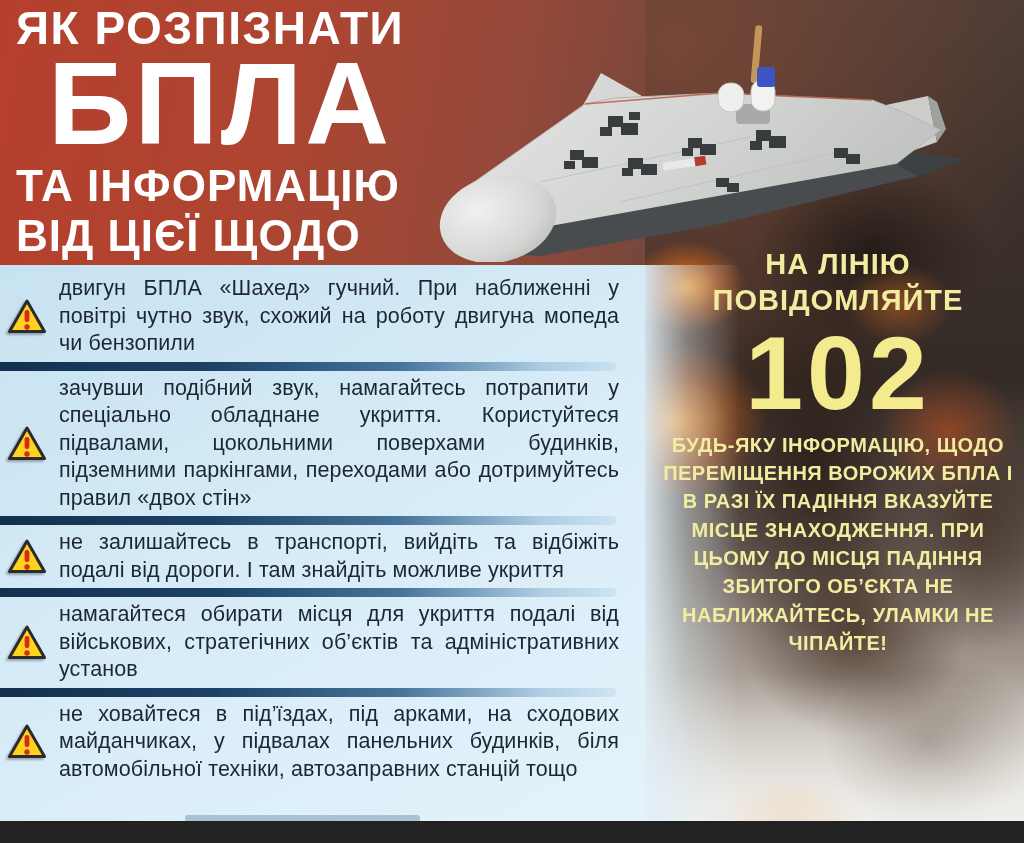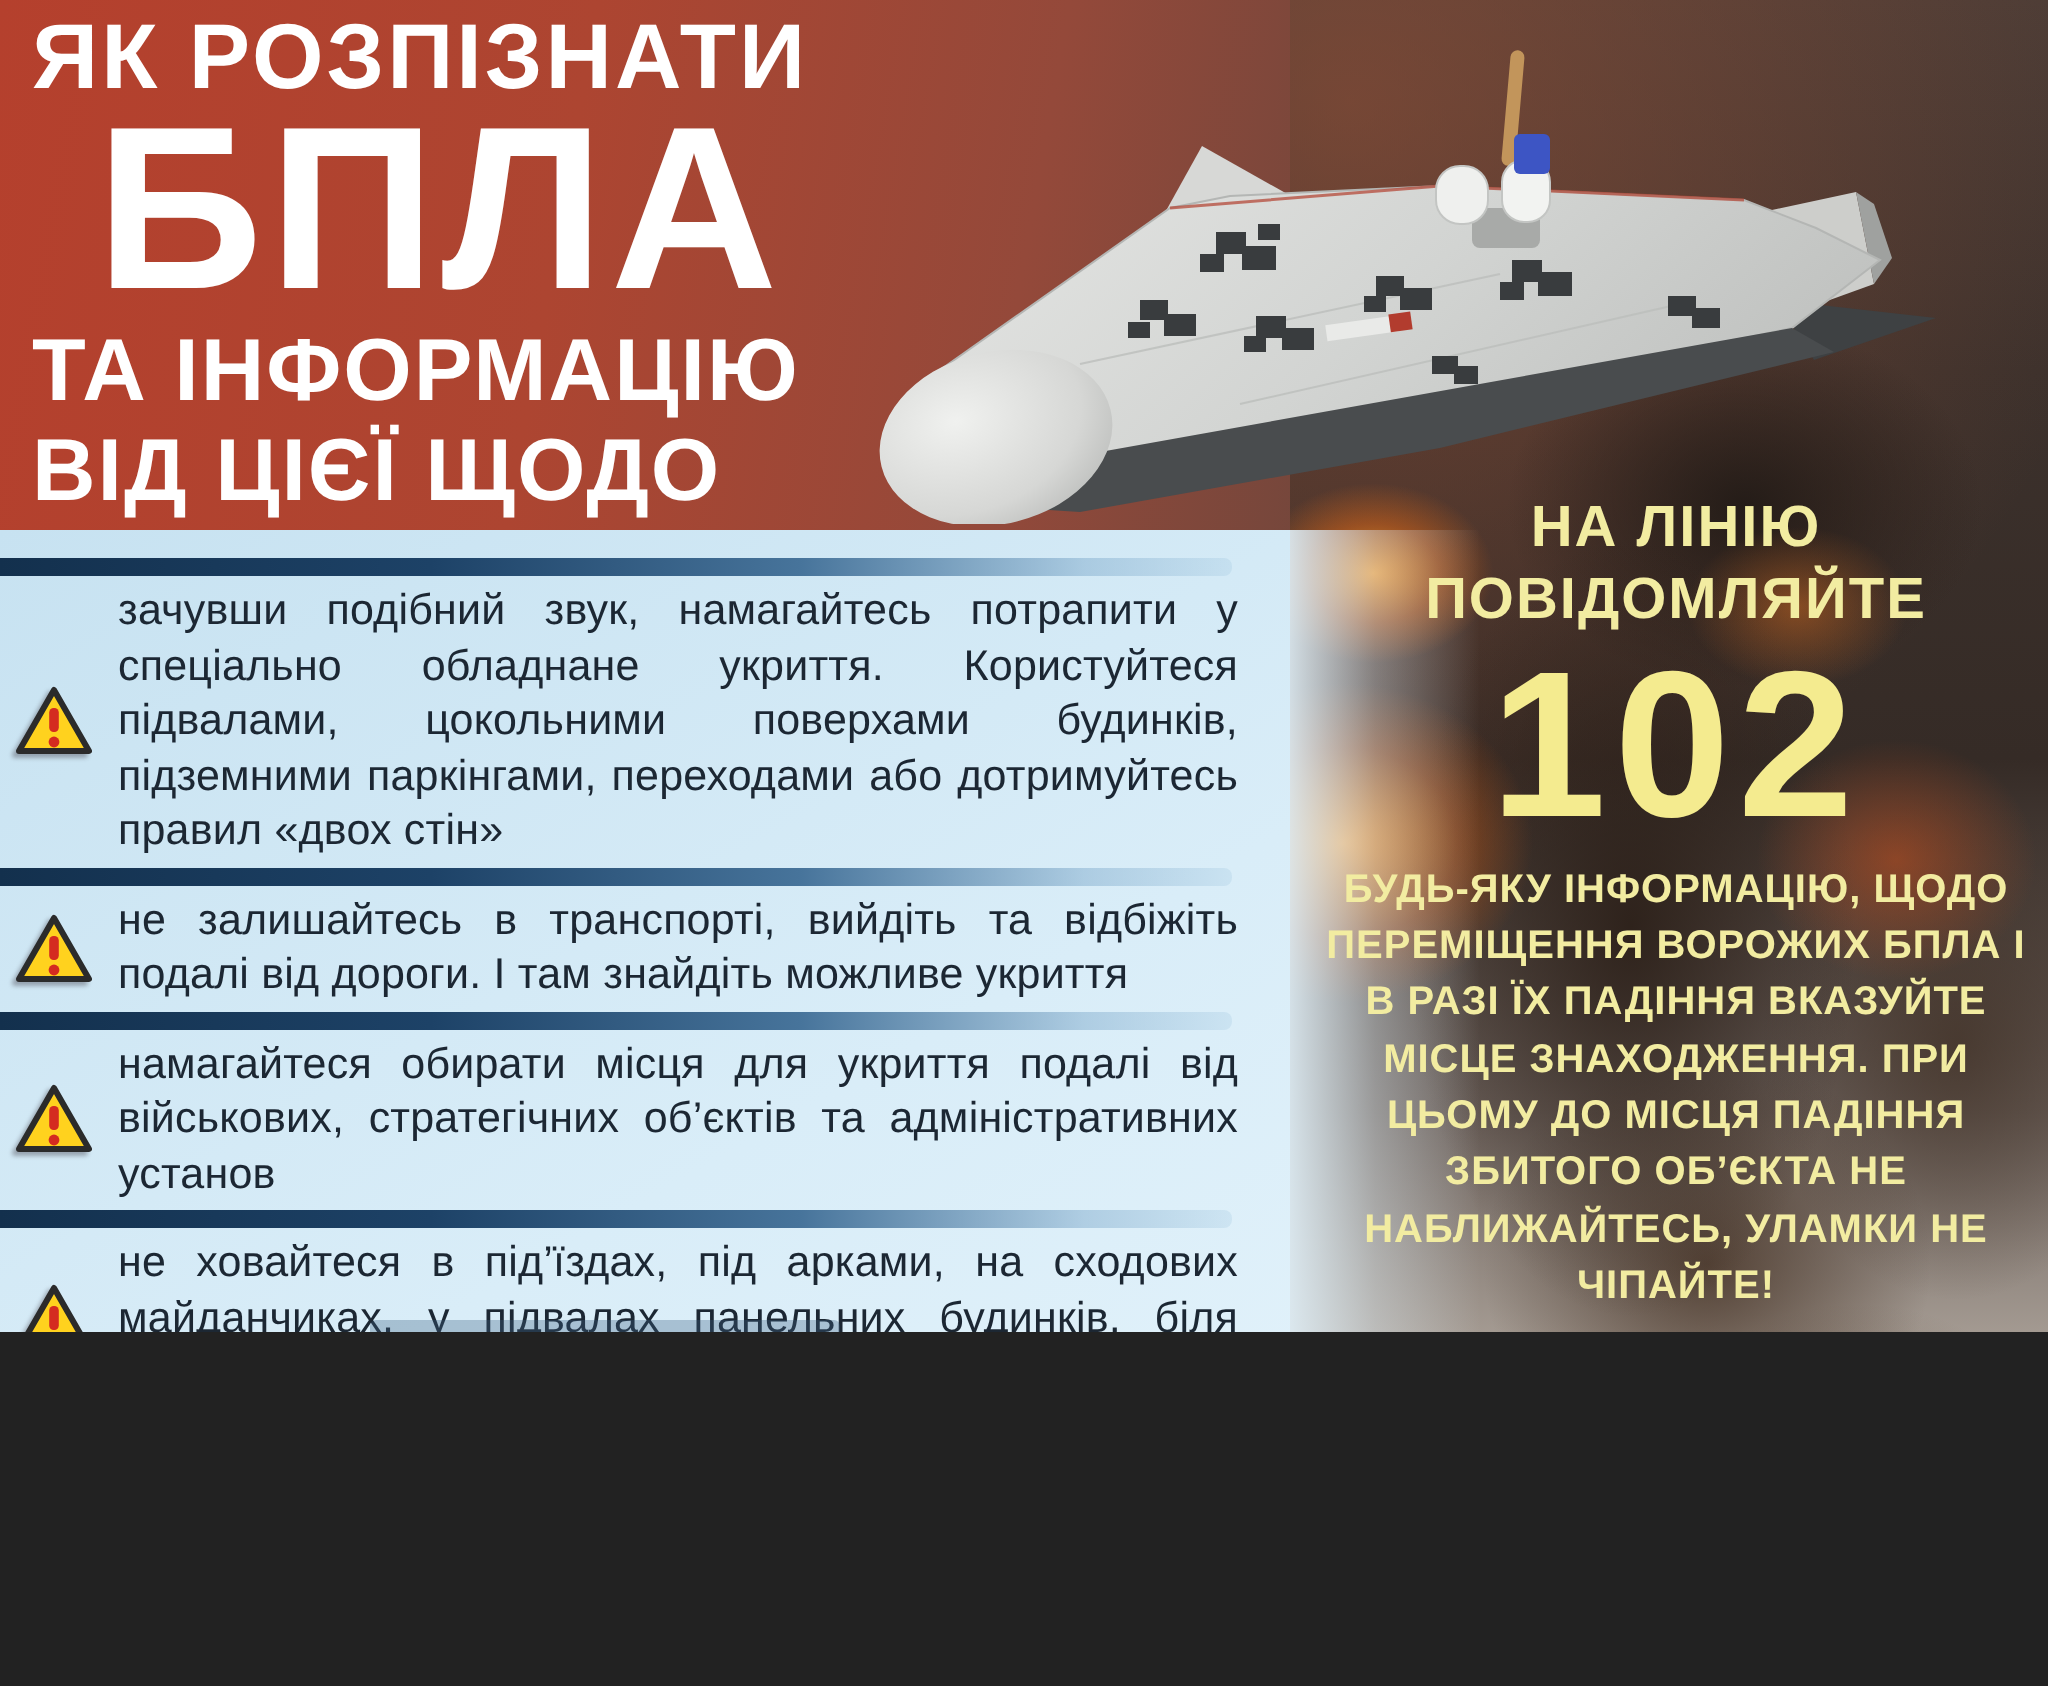--- a/index.html
+++ b/index.html
@@ -1,17 +1,17 @@
 <!DOCTYPE html>
 <html lang="uk"><head>
 <meta charset="utf-8">
 <style>
   html,body{margin:0;padding:0;background:#222;}
   .poster{
-    position:relative;width:1024px;height:666px;overflow:hidden;
+    position:relative;width:1024px;height:821px;overflow:hidden;
     font-family:"Liberation Sans","DejaVu Sans",sans-serif;
     background:#15803d;
   }
   
   .top-band{
     position:absolute;left:0;top:0;width:1024px;height:265px;
     background:linear-gradient(100deg,#b5402d 0%,#ad4531 28%,#94493a 50%,#6b463c 70%,#463a34 88%,#393230 100%);
   }
   .title-block{position:absolute;left:16px;top:4px;color:#ffffff;z-index:6;}
   .title-l1{font-size:46px;font-weight:bold;letter-spacing:1.5px;line-height:1.05;}
@@ -165,20 +165,30 @@
     <div class="hotline-intro">
       <div>НА ЛІНІЮ</div>
       <div>ПОВІДОМЛЯЙТЕ</div>
     </div>
     <div class="hotline-number">102</div>
     <div class="hotline-body">БУДЬ-ЯКУ ІНФОРМАЦІЮ, ЩОДО ПЕРЕМІЩЕННЯ ВОРОЖИХ БПЛА І В РАЗІ ЇХ ПАДІННЯ ВКАЗУЙТЕ МІСЦЕ ЗНАХОДЖЕННЯ. ПРИ ЦЬОМУ ДО МІСЦЯ ПАДІННЯ ЗБИТОГО ОБ’ЄКТА НЕ НАБЛИЖАЙТЕСЬ, УЛАМКИ НЕ ЧІПАЙТЕ!</div>
   </div>
 
   <div class="list-panel">
 
+    <div class="warn-item">
+      <span class="warn-icon">
+        <svg width="40" height="37" viewBox="0 0 40 37">
+          <polygon points="20,3 37.5,33.5 2.5,33.5" fill="#ffd21e" stroke="#2b2b2b" stroke-width="3" stroke-linejoin="round"></polygon>
+          <rect x="17.6" y="12" width="4.8" height="12" rx="2.2" fill="#d42b20"></rect>
+          <circle cx="20" cy="29" r="2.7" fill="#d42b20"></circle>
+        </svg>
+      </span>
+      <span class="warn-text">двигун БПЛА «Шахед» гучний. При наближенні у повітрі чутно звук, схожий на роботу двигуна мопеда чи бензопили</span>
+    </div>
     <div class="divider"></div>
 
     <div class="warn-item">
       <span class="warn-icon">
         <svg width="40" height="37" viewBox="0 0 40 37">
           <polygon points="20,3 37.5,33.5 2.5,33.5" fill="#ffd21e" stroke="#2b2b2b" stroke-width="3" stroke-linejoin="round"></polygon>
           <rect x="17.6" y="12" width="4.8" height="12" rx="2.2" fill="#d42b20"></rect>
           <circle cx="20" cy="29" r="2.7" fill="#d42b20"></circle>
         </svg>
       </span>

